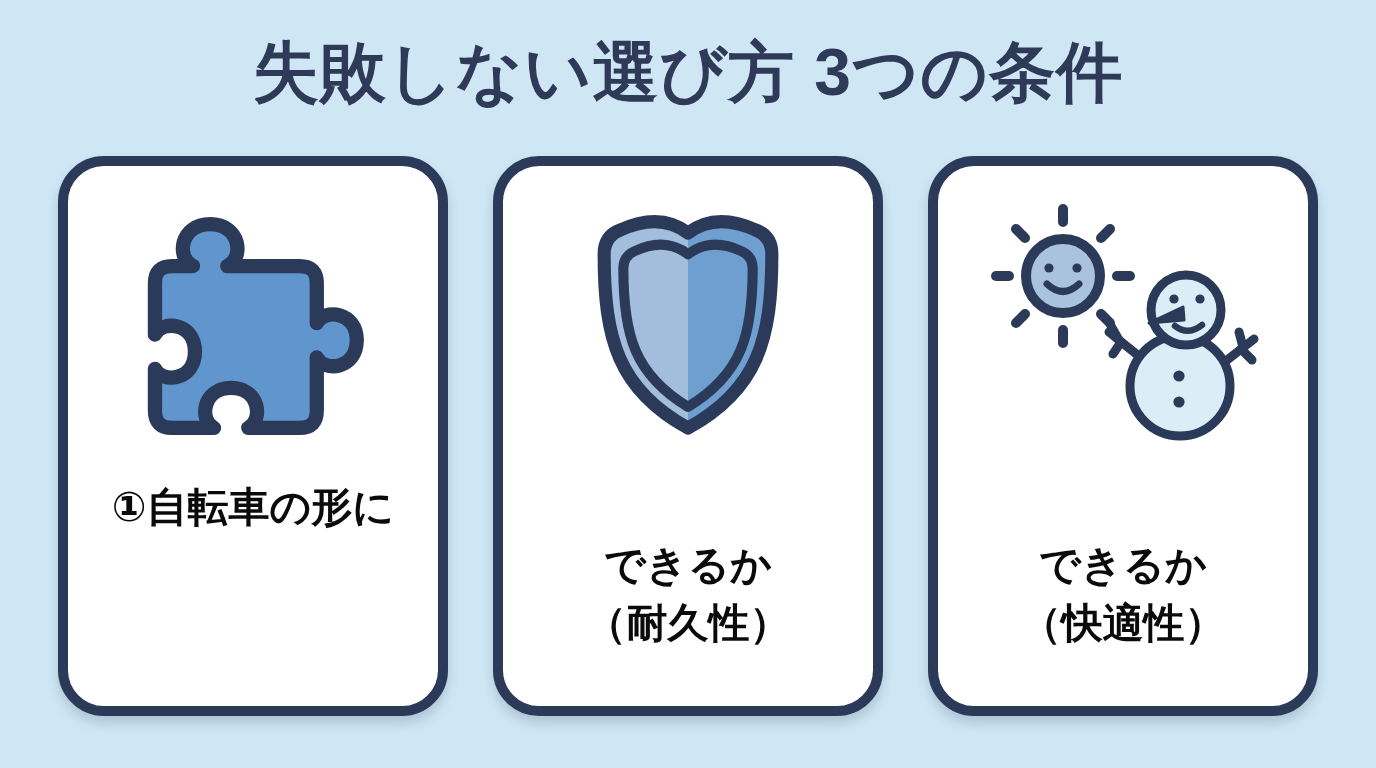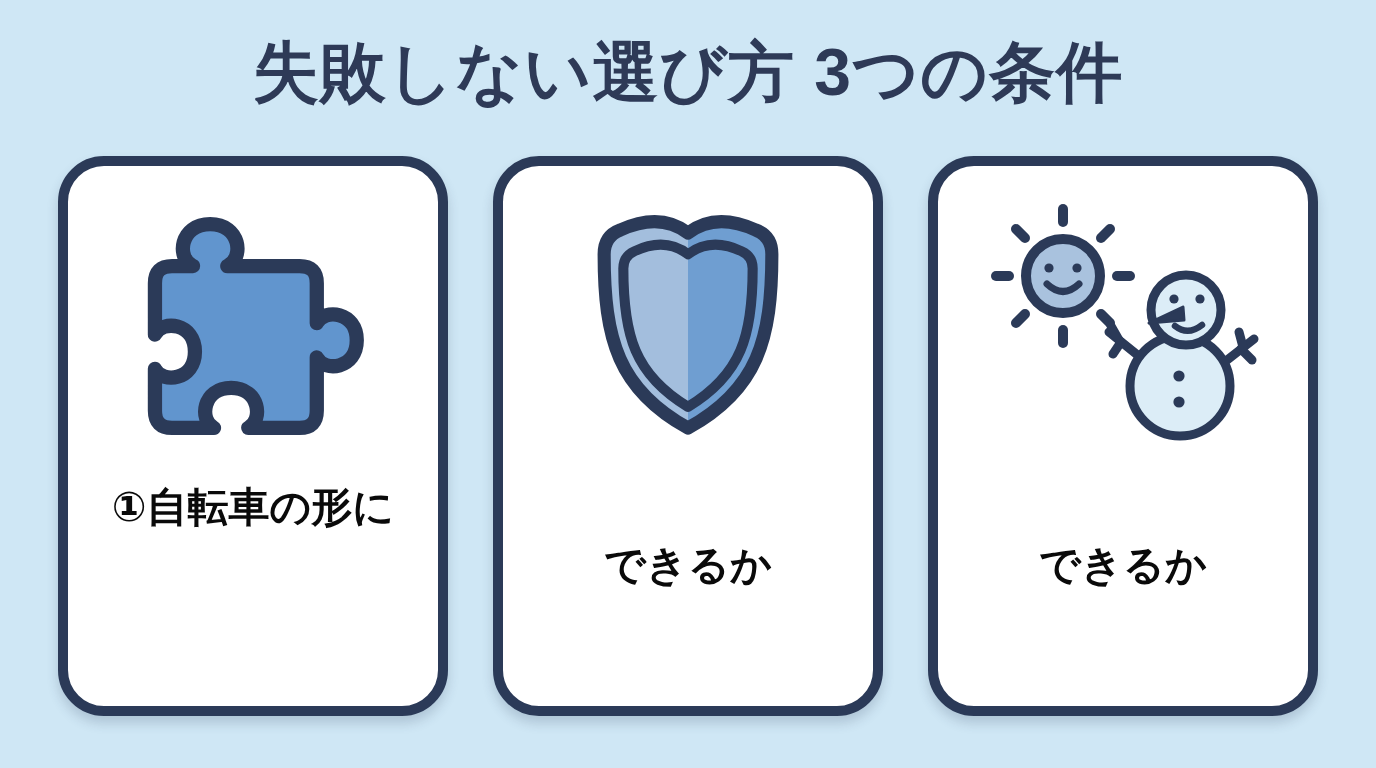--- a/index.html
+++ b/index.html
@@ -110,20 +110,21 @@
                    C 69 47 88 45 105 58
                    C 122 45 141 47 158 55
                    Q 169 60 169 72
                    C 169 138 158 177 105 209
                    C 52 177 41 138 41 72 Z" fill="none" stroke="#2b3a58" stroke-width="10" stroke-linejoin="round"></path>
         </svg>
       </div>
       <p class="card-text">
         <br>
         <span>できるか</span><br>
+        <span>（耐久性）</span>
       </p>
     </section>
 
     <section class="card">
       <div class="icon-wrap">
         <svg width="300" height="245" viewBox="0 0 300 245" xmlns="http://www.w3.org/2000/svg">
 
           <g stroke="#2b3a58" stroke-width="10" stroke-linecap="round">
             <line x1="90" y1="18" x2="90" y2="5"></line>
             <line x1="90" y1="126" x2="90" y2="139"></line>
@@ -157,18 +158,19 @@
           <path d="M 210 103 L 176 119 L 211 116 Z" fill="#2b3a58" stroke="#2b3a58" stroke-width="3" stroke-linejoin="round"></path>
           <path d="M 202 122 Q 215 132 229 121" fill="none" stroke="#2b3a58" stroke-width="6.5" stroke-linecap="round"></path>
 
           <circle cx="206" cy="172" r="5.6" fill="#2b3a58"></circle>
           <circle cx="206" cy="198" r="5.6" fill="#2b3a58"></circle>
         </svg>
       </div>
       <p class="card-text">
         <br>
         <span>できるか</span><br>
+        <span>（快適性）</span>
       </p>
     </section>
 
   </div>
 
 </div>
 
 </body></html>

